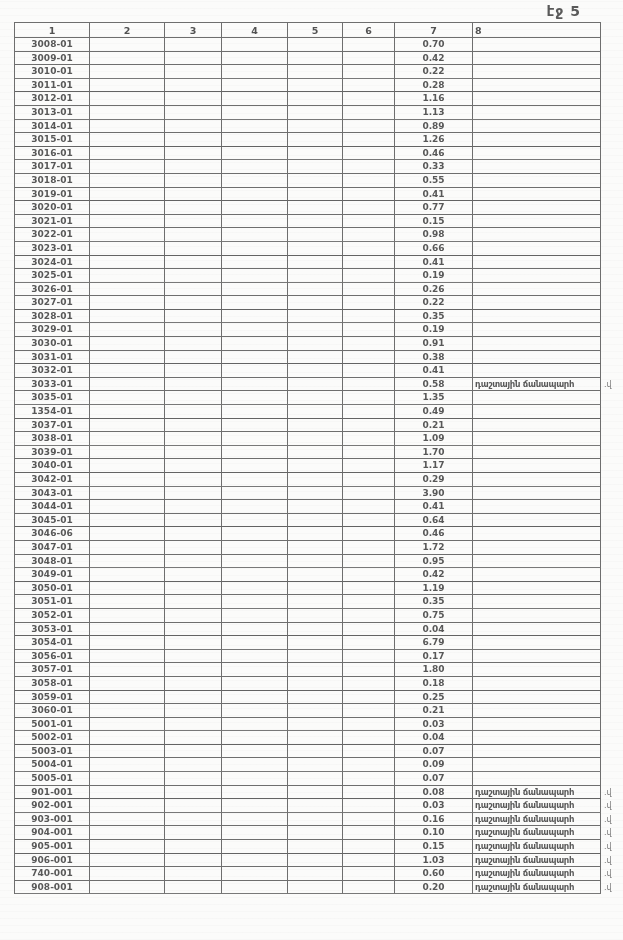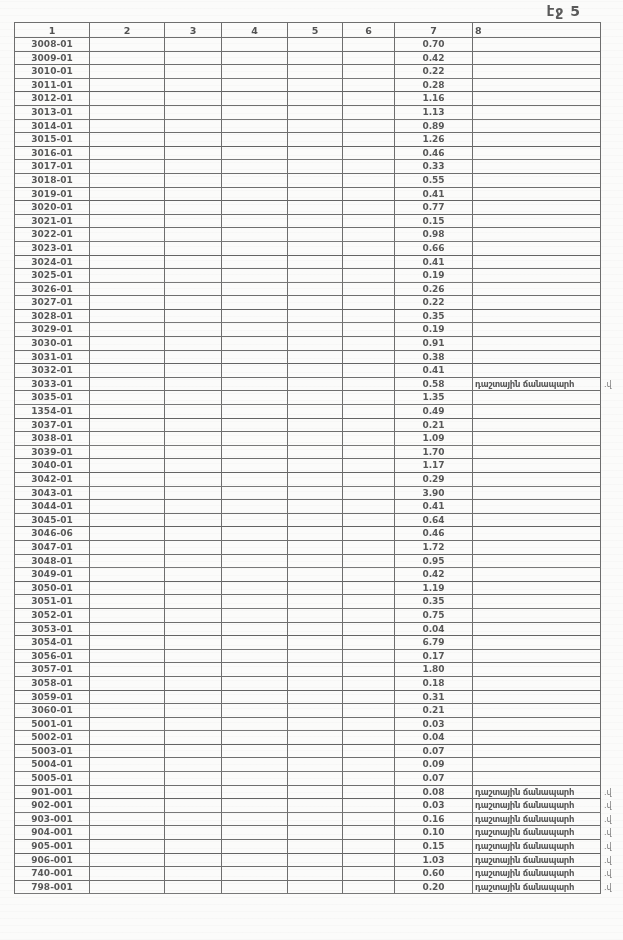--- a/index.html
+++ b/index.html
@@ -656,21 +656,21 @@
     <div class="mark"></div>
   </div>
 
   <div class="trow">
     <div class="cell c1">3059-01</div>
     <div class="cell c2"></div>
     <div class="cell c3"></div>
     <div class="cell c4"></div>
     <div class="cell c5"></div>
     <div class="cell c6"></div>
-    <div class="cell c7">0.31</div>
+    <div class="cell c7">0.25</div>
     <div class="cell c8"></div>
     <div class="mark"></div>
   </div>
 
   <div class="trow">
     <div class="cell c1">3060-01</div>
     <div class="cell c2"></div>
     <div class="cell c3"></div>
     <div class="cell c4"></div>
     <div class="cell c5"></div>
@@ -818,21 +818,21 @@
     <div class="cell c3"></div>
     <div class="cell c4"></div>
     <div class="cell c5"></div>
     <div class="cell c6"></div>
     <div class="cell c7">0.60</div>
     <div class="cell c8">դաշտային ճանապարհ</div>
     <div class="mark">.վ</div>
   </div>
 
   <div class="trow">
-    <div class="cell c1">798-001</div>
+    <div class="cell c1">908-001</div>
     <div class="cell c2"></div>
     <div class="cell c3"></div>
     <div class="cell c4"></div>
     <div class="cell c5"></div>
     <div class="cell c6"></div>
     <div class="cell c7">0.20</div>
     <div class="cell c8">դաշտային ճանապարհ</div>
     <div class="mark">.վ</div>
   </div>
 </div>

